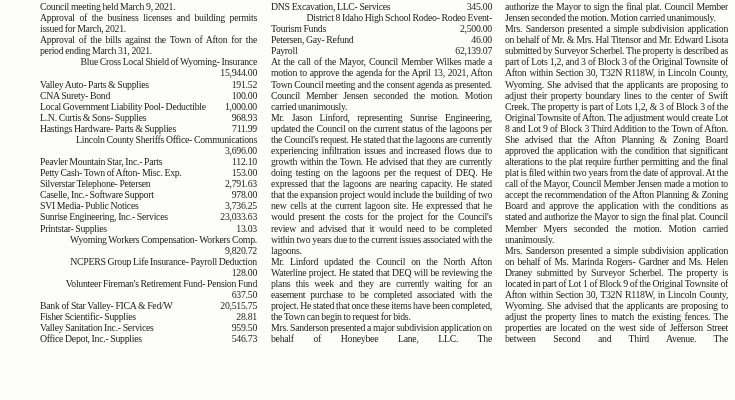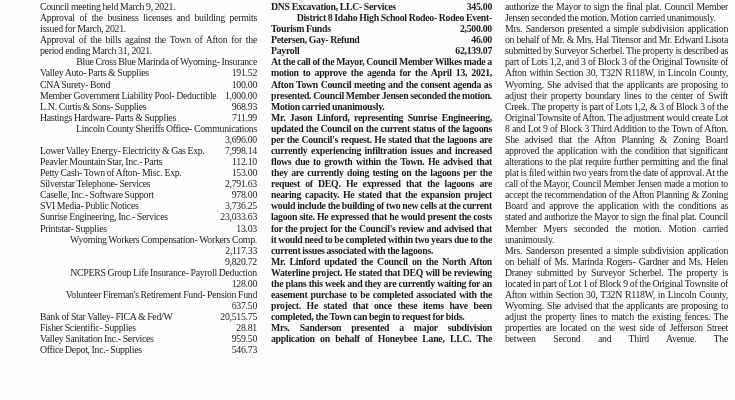--- a/index.html
+++ b/index.html
@@ -16,102 +16,98 @@
     font-family: "Liberation Serif", "DejaVu Serif", serif;
     font-size: 9.8px;
     line-height: 11.08px;
     letter-spacing: -0.28px;
     word-spacing: -0.3px;
     color: #1c1c1c;
     -webkit-font-smoothing: antialiased;
   }
   .col { overflow: hidden; box-sizing: border-box; }
   .col-left   { width: 217px; margin-right: 14px; }
-  .col-middle { width: 221px; margin-right: 13px; font-weight: bold; }
+  .col-middle { width: 221px; margin-right: 13px; }
   .col-right  { flex: 1; }
   .para { margin: 0; text-align: justify; }
   .para.cut { text-align-last: justify; }
   .bill { display: flex; flex-wrap: wrap; justify-content: space-between; }
   .bill .bill-name { text-align: left; }
   .bill .bill-amount { margin-left: auto; text-align: right; white-space: nowrap; }
   .bill.stacked { display: block; }
   .bill.stacked .bill-name-line { text-align: right; }
   .bill.stacked .bill-amount-line { text-align: right; }
   .bill.stacked .bill-sub { display: flex; justify-content: space-between; }
 </style>
 </head>
 <body>
 
 <div class="page">
   <div class="col col-left">
       <p class="para">Council meeting held March 9, 2021.</p>
       <p class="para">Approval of the business licenses and building permits issued for March, 2021.</p>
       <p class="para">Approval of the bills against the Town of Afton for the period ending March 31, 2021.</p>
       <div class="bill stacked">
-        <div class="bill-name-line">Blue Cross Blue Marinda of Wyoming- Insurance</div>
+        <div class="bill-name-line">Blue Cross Local Shield of Wyoming- Insurance</div>
+        <div class="bill-amount-line">15,944.00</div>
       </div>
       <div class="bill">
         <span class="bill-name">Valley Auto- Parts &amp; Supplies</span>
         <span class="bill-amount">191.52</span>
       </div>
       <div class="bill">
         <span class="bill-name">CNA Surety- Bond</span>
         <span class="bill-amount">100.00</span>
       </div>
       <div class="bill">
-        <span class="bill-name">Member Government Liability Pool- Deductible</span>
+        <span class="bill-name">Local Government Liability Pool- Deductible</span>
         <span class="bill-amount">1,000.00</span>
       </div>
       <div class="bill">
         <span class="bill-name">L.N. Curtis &amp; Sons- Supplies</span>
         <span class="bill-amount">968.93</span>
       </div>
       <div class="bill">
         <span class="bill-name">Hastings Hardware- Parts &amp; Supplies</span>
         <span class="bill-amount">711.99</span>
       </div>
       <div class="bill stacked">
         <div class="bill-name-line">Lincoln County Sheriffs Office- Communications</div>
         <div class="bill-amount-line">3,696.00</div>
       </div>
       <div class="bill">
-        <span class="bill-name">Lower Valley Energy- Electricity &amp; Gas Exp.</span>
-        <span class="bill-amount">7,998.14</span>
-      </div>
-      <div class="bill">
         <span class="bill-name">Peavler Mountain Star, Inc.- Parts</span>
         <span class="bill-amount">112.10</span>
       </div>
       <div class="bill">
         <span class="bill-name">Petty Cash- Town of Afton- Misc. Exp.</span>
         <span class="bill-amount">153.00</span>
       </div>
       <div class="bill">
-        <span class="bill-name">Silverstar Telephone- Services</span>
+        <span class="bill-name">Silverstar Telephone- Petersen</span>
         <span class="bill-amount">2,791.63</span>
       </div>
       <div class="bill">
         <span class="bill-name">Caselle, Inc.- Software Support</span>
         <span class="bill-amount">978.00</span>
       </div>
       <div class="bill">
         <span class="bill-name">SVI Media- Public Notices</span>
         <span class="bill-amount">3,736.25</span>
       </div>
       <div class="bill">
         <span class="bill-name">Sunrise Engineering, Inc.- Services</span>
         <span class="bill-amount">23,033.63</span>
       </div>
       <div class="bill">
         <span class="bill-name">Printstar- Supplies</span>
         <span class="bill-amount">13.03</span>
       </div>
       <div class="bill stacked">
         <div class="bill-name-line">Wyoming Workers Compensation- Workers Comp.</div>
-        <div class="bill-amount-line">2,117.33</div>
       </div>
       <div class="bill">
         <span class="bill-amount">9,820.72</span>
       </div>
       <div class="bill stacked">
         <div class="bill-name-line">NCPERS Group Life Insurance- Payroll Deduction</div>
         <div class="bill-amount-line">128.00</div>
       </div>
       <div class="bill stacked">
         <div class="bill-name-line">Volunteer Fireman's Retirement Fund- Pension Fund</div>

